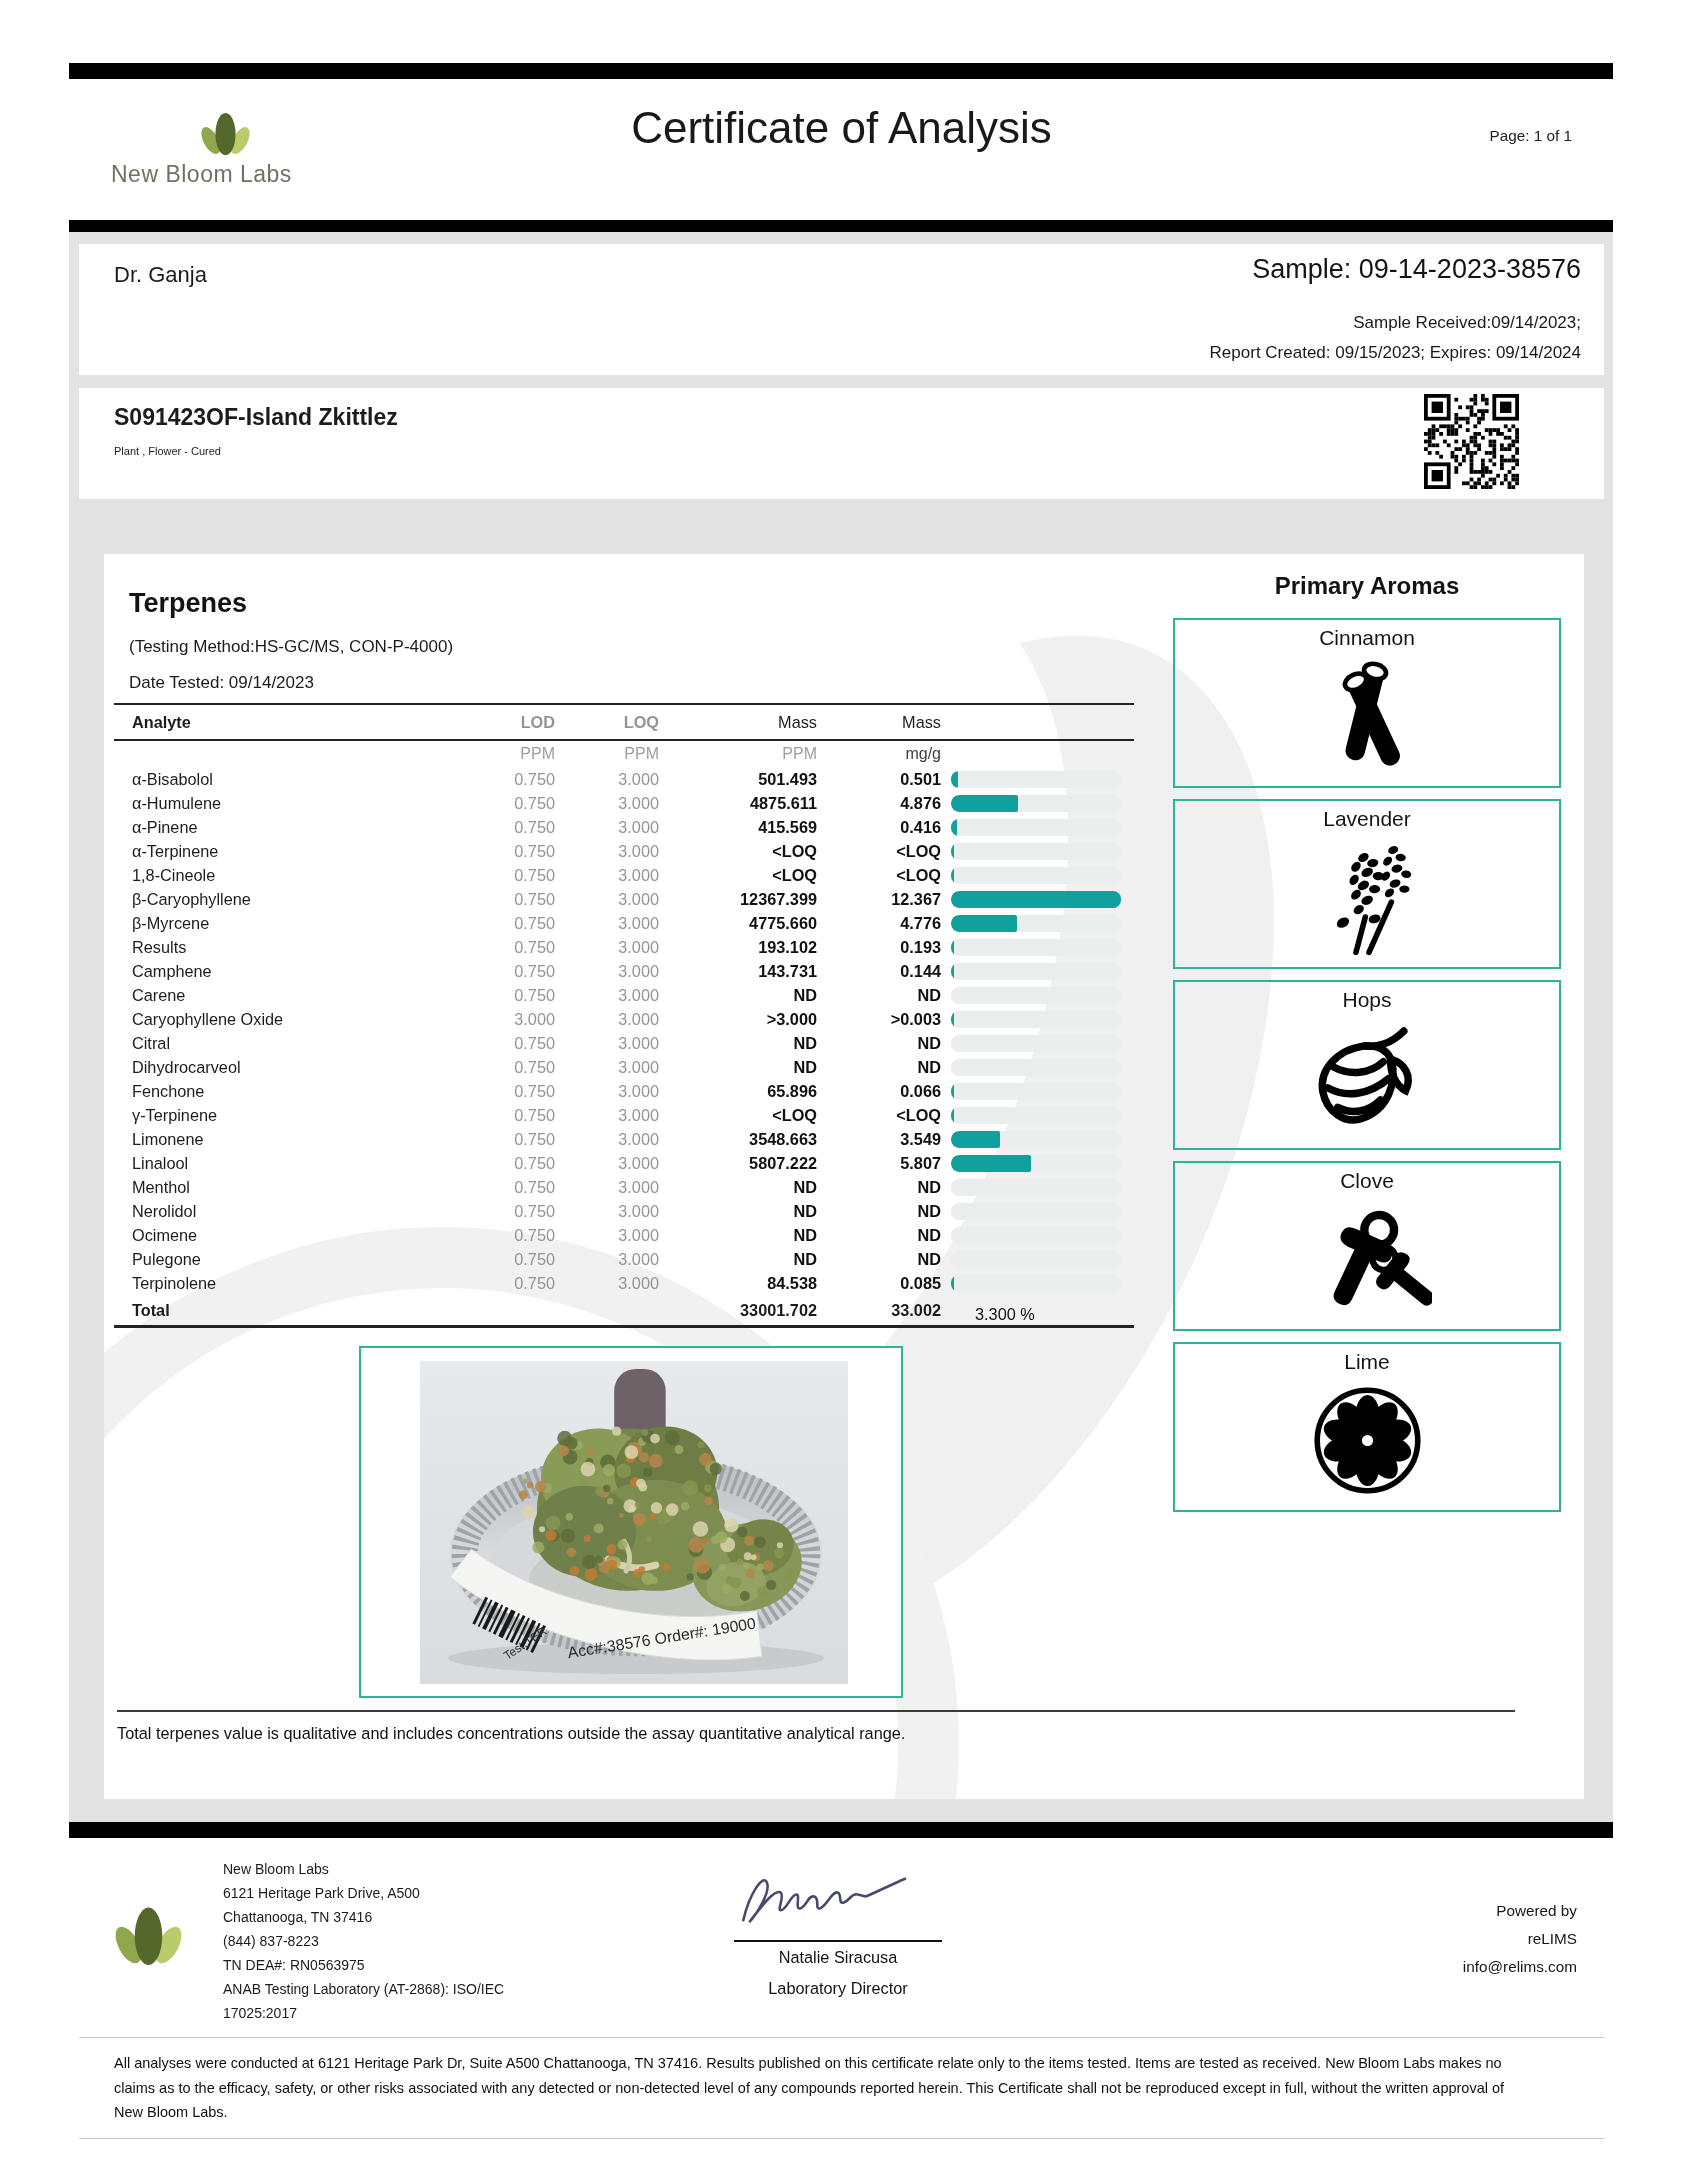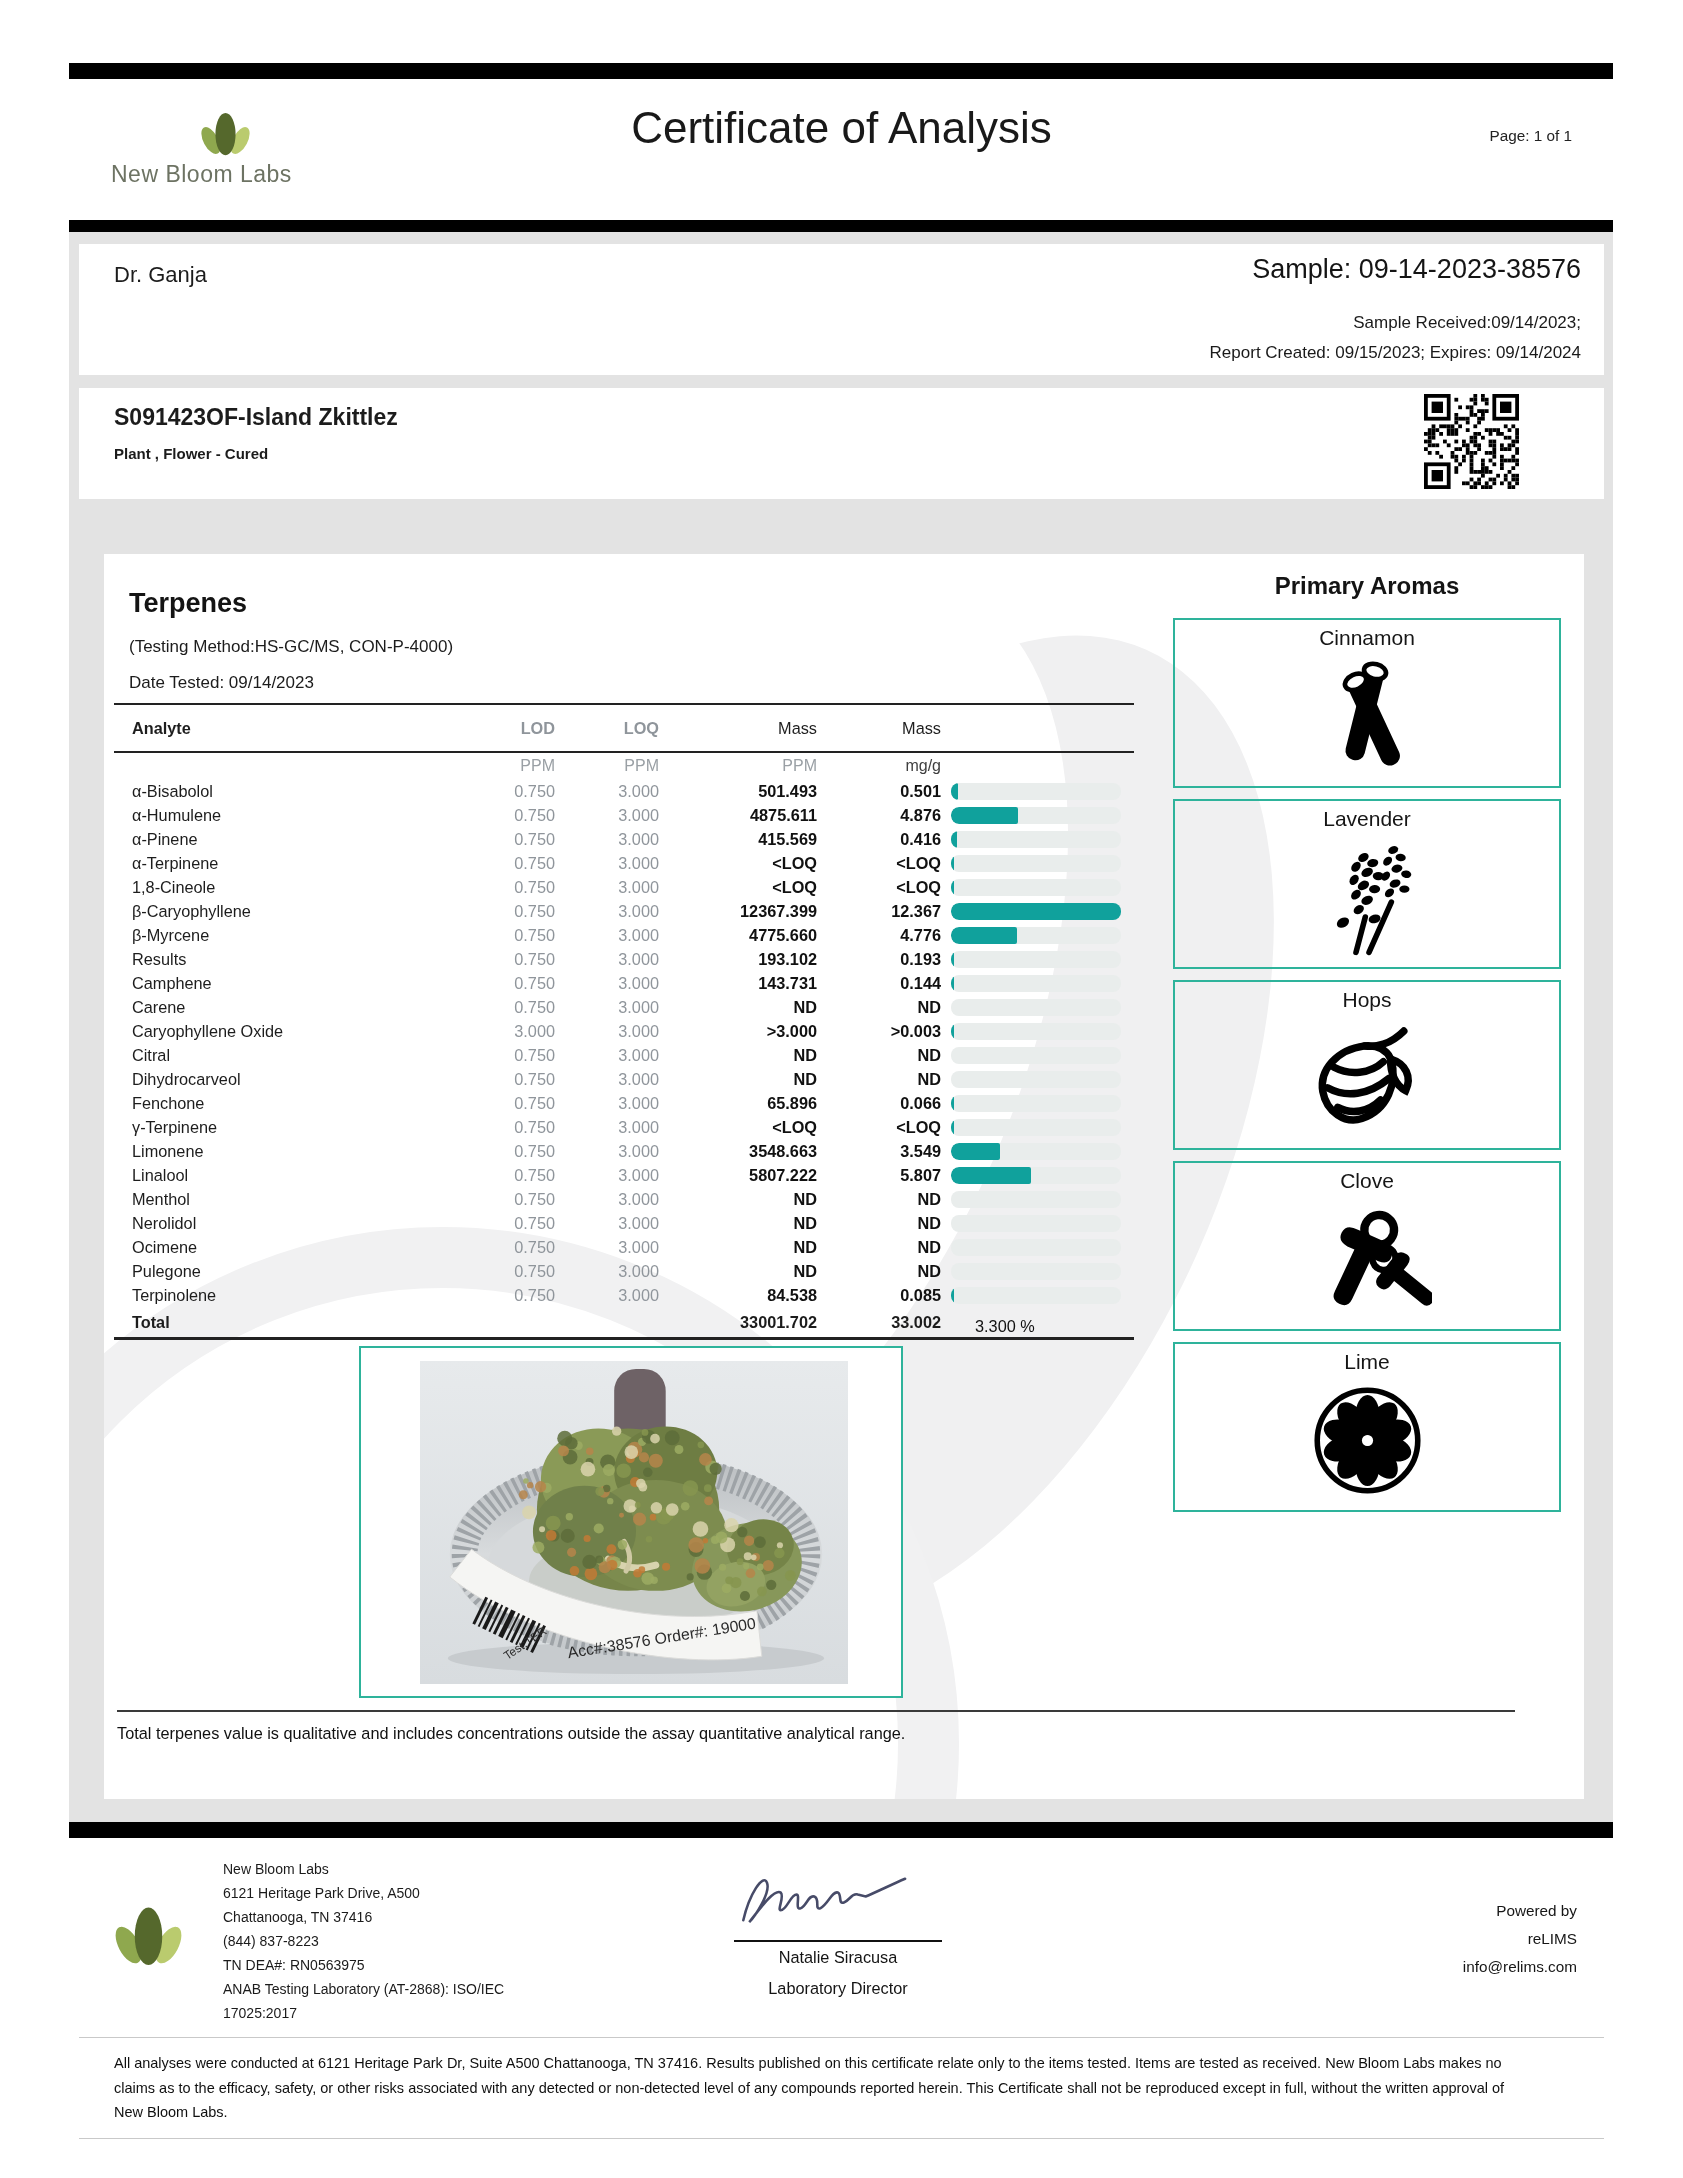--- a/index.html
+++ b/index.html
@@ -26,40 +26,40 @@
   #grayband{left:69px;top:232px;width:1544px;height:1590px;background:#e3e3e3;}
   .infobox{position:absolute;background:#fff;left:79px;width:1525px;}
   #infobox1{top:244px;height:131px;}
   #infobox2{top:388px;height:111px;}
   #client-name{position:absolute;left:35px;top:18px;font-size:22px;}
   #sample-stack{position:absolute;right:23px;top:10px;text-align:right;}
   #sample-id{font-size:27px;color:#141414;}
   #sample-received{font-size:17px;margin-top:28px;color:#1a1a1a;}
   #sample-report{font-size:17px;margin-top:10px;color:#1a1a1a;}
   #sample-name{position:absolute;left:35px;top:16px;font-size:23px;font-weight:bold;}
-  #sample-type{position:absolute;left:35px;top:57px;font-size:15px;font-weight:bold;}
+  #sample-type{position:absolute;left:35px;top:57px;font-size:11px;}
   #qr{position:absolute;right:85px;top:6px;width:95px;height:95px;}
 
   
   #card{left:104px;top:554px;width:1480px;height:1245px;background:#fff;overflow:hidden;}
   .wm{position:absolute;z-index:0;}
   #wm1{left:535px;top:50px;width:584px;height:1059px;background:#f0f0f1;border-radius:50%;transform:rotate(24deg);}
   #wm2{left:376px;top:-10px;width:535px;height:1020px;background:#ffffff;border-radius:50%;transform:rotate(24deg);}
   #wm3{left:-178px;top:673px;width:911px;height:911px;border-radius:50%;border:61px solid #f1f1f2;background:transparent;}
   #card-content{position:absolute;inset:0;z-index:1;}
 
   #terp-title{position:absolute;left:25px;top:34px;font-size:27px;font-weight:700;color:#141414;}
   #terp-method{position:absolute;left:25px;top:83px;font-size:17px;}
   #terp-date{position:absolute;left:25px;top:119px;font-size:17px;}
 
   #table-wrap{position:absolute;left:10px;top:149px;width:1020px;}
   .rule{height:2px;background:#222;}
   .rule.thick{height:3px;}
   .grid{display:grid;grid-template-columns:327px 114px 104px 158px 124px 193px;align-items:center;}
-  #thead-row{height:46px;font-size:16.3px;}
+  #thead-row{height:34px;font-size:16.3px;}
   #units-row{height:26px;font-size:16px;color:#9aa0a5;}
   .cell-a{padding-left:18px;text-align:left;}
   .num{text-align:right;}
   .hdr-analyte{font-weight:700;color:#1e1e1e;}
   .hdr-gray{color:#8f959b;font-weight:600;}
   .hdr-mass{font-weight:400;color:#1e1e1e;}
   .unit-mg{color:#3f3f3f;}
   .trow{height:24px;font-size:16.3px;}
   .trow .cell-a{color:#1d1d1d;font-weight:500;}
   .trow .gray{color:#8f959b;}

